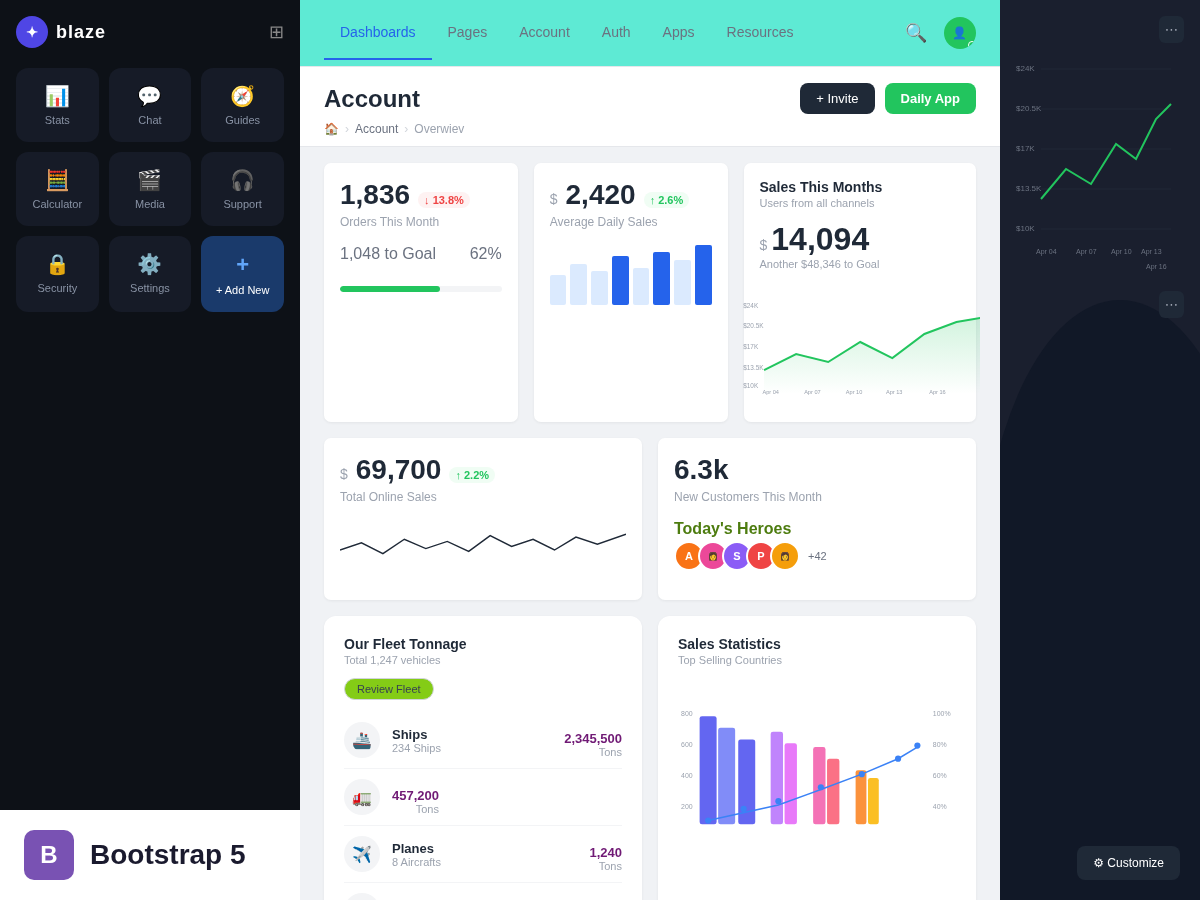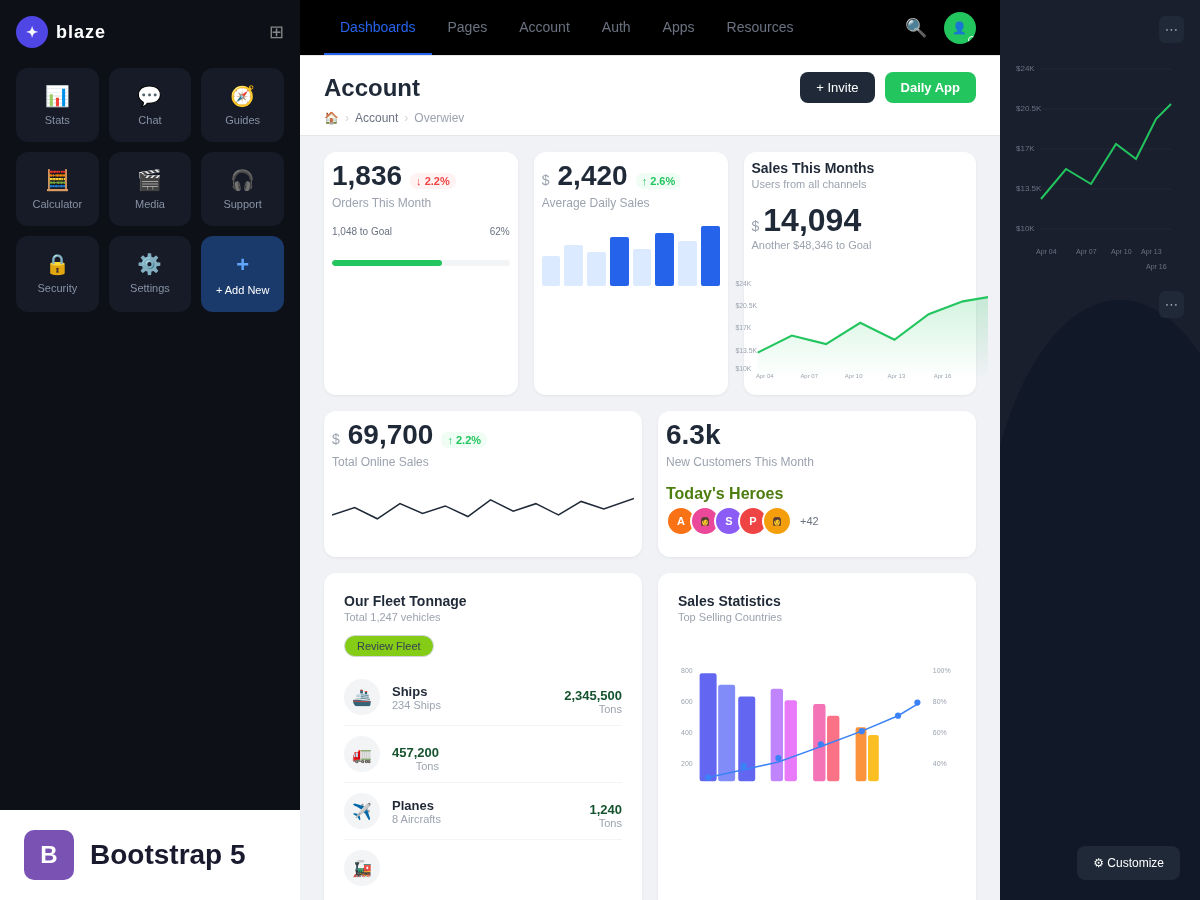--- a/index.html
+++ b/index.html
@@ -141,26 +141,26 @@
     
     .main-area {
       flex: 1;
       display: flex;
       flex-direction: column;
       overflow: hidden;
     }
 
     
     .top-nav {
-      background: #000000;
+      background: #5eead4;
       padding: 0 24px;
       display: flex;
       align-items: center;
       justify-content: space-between;
-      height: 56px;
+      height: 67px;
       border-bottom: 1px solid #e5e7eb;
     }
     .top-nav-links {
       display: flex;
       gap: 0;
     }
     .nav-link {
       padding: 18px 16px;
       font-size: 14px;
       color: #6b7280;
@@ -276,22 +276,22 @@
       padding: 16px 24px;
     }
     .stats-row {
       display: grid;
       grid-template-columns: 1fr 1fr 1.2fr;
       gap: 16px;
       margin-bottom: 16px;
     }
     .stat-card {
       background: white;
-      border-radius: 12px;
-      padding: 8px;
+      border-radius: 7px;
+      padding: 16px;
       box-shadow: 0 1px 3px rgba(0,0,0,0.06);
     }
     .stat-number-row {
       display: flex;
       align-items: baseline;
       gap: 8px;
       margin-bottom: 4px;
     }
     .stat-number {
       font-size: 28px;
@@ -307,21 +307,21 @@
     .stat-badge.down { background: #fef2f2; color: #ef4444; }
     .stat-badge.up { background: #f0fdf4; color: #22c55e; }
     .stat-label {
       font-size: 12px;
       color: #9ca3af;
       margin-bottom: 16px;
     }
     .progress-row {
       display: flex;
       justify-content: space-between;
-      font-size: 10px;
+      font-size: 16px;
       color: #6b7280;
       margin-bottom: 23px;
     }
     .progress-bar-bg {
       height: 6px;
       background: #f3f4f6;
       border-radius: 3px;
       overflow: hidden;
     }
     .progress-bar-fill {
@@ -464,21 +464,21 @@
     .fleet-count {
       font-size: 11px;
       color: #9ca3af;
     }
     .fleet-value {
       text-align: right;
     }
     .fleet-num {
       font-size: 13px;
       font-weight: 600;
-      color: #14532d;
+      color: #701a75;
       margin-top: 8px;
     }
     .fleet-unit {
       font-size: 11px;
       color: #9ca3af;
     }
 
     
     .dark-panel {
       width: 200px;
@@ -620,21 +620,21 @@
       </div>
     </div>
 
     <div class="dashboard-scroll">
 
       <div class="stats-row">
 
         <div class="stat-card">
           <div class="stat-number-row">
             <span class="stat-number">1,836</span>
-            <span class="stat-badge down">↓ 2.2%</span>
+            <span class="stat-badge down">↓ 13.8%</span>
           </div>
           <div class="stat-label">Orders This Month</div>
           <div class="progress-row">
             <span>1,048 to Goal</span>
             <span>62%</span>
           </div>
           <div class="progress-bar-bg">
             <div class="progress-bar-fill" style="width:62%"></div>
           </div>
         </div>

